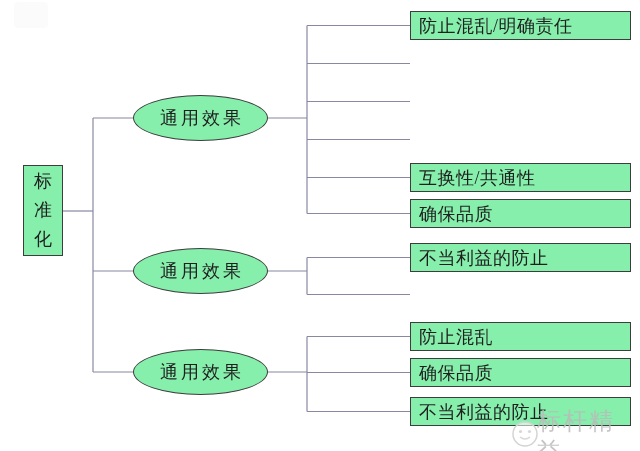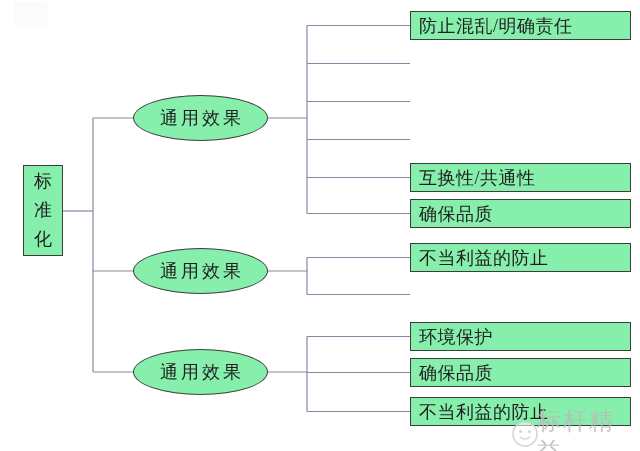--- a/index.html
+++ b/index.html
@@ -104,21 +104,21 @@
   </div>
   <div class="node leaf" style="top:199px">
     <span>确保品质</span>
   </div>
 
   <div class="node leaf" style="top:243px">
     <span>不当利益的防止</span>
   </div>
 
   <div class="node leaf" style="top:322px">
-    <span>环境保护</span>
+    <span>防止混乱</span>
   </div>
   <div class="node leaf" style="top:358px">
     <span>确保品质</span>
   </div>
   <div class="node leaf" style="top:397px">
     <span>不当利益的防止</span>
   </div>
 
   <svg class="wm-logo" width="28" height="28" viewBox="0 0 28 28">
     <circle cx="14" cy="14" r="12" fill="rgba(255,255,255,0.55)" stroke="#d4d4d4" stroke-width="1.5"></circle>

